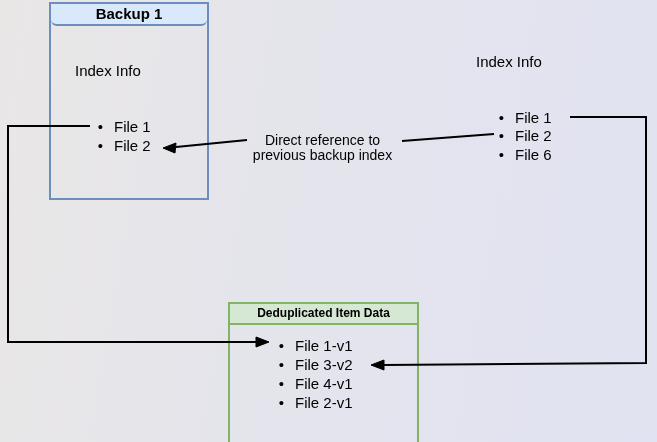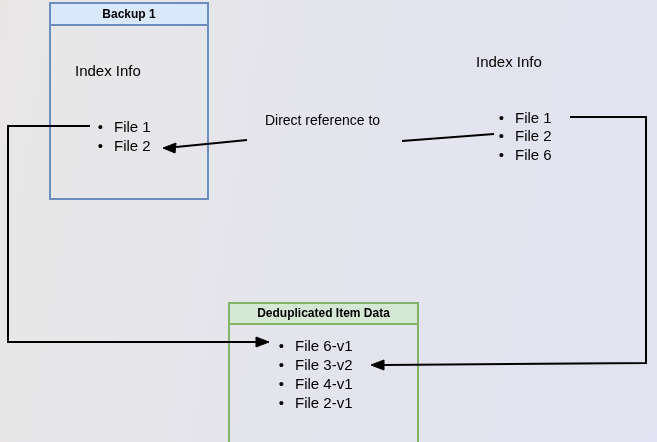--- a/index.html
+++ b/index.html
@@ -27,21 +27,21 @@
     width: 100%;
     text-align: center;
     font-weight: bold;
     border-bottom: 2px solid;
     box-sizing: content-box;
     overflow: hidden;
     white-space: nowrap;
   }
   .blue  .box-header { background: #dae8fc; border-color: #6c8ebf; }
   .green .box-header { background: #d5e8d4; border-color: #82b366; }
-  #backup1-header { height: 20px; line-height: 20px; font-size: 12px; }
+  #backup1-header { height: 20px; line-height: 20px; font-size: 15px; border-radius: 6px; }
   #backup2-header { height: 17px; line-height: 17px; font-size: 15px; }
   #dedup-header   { height: 19px; line-height: 19px; font-size: 12px; }
   .index-label {
     position: absolute;
     font-size: 15px;
     line-height: 18px;
     white-space: nowrap;
   }
   .file-list { position: absolute; }
   .file-item {
@@ -55,21 +55,21 @@
   .bullet {
     display: inline-block;
     width: 11px;
     text-align: center;
     margin-right: 8px;
     font-size: 15px;
   }
   .annotation {
     position: absolute;
     left: 232px;
-    top: 113px;
+    top: 133px;
     width: 181px;
     text-align: center;
     font-size: 14px;
     line-height: 14.5px;
     white-space: nowrap;
   }
   #connector-svg {
     position: absolute;
     left: 0;
     top: 0;
@@ -118,38 +118,39 @@
       <span>File 6</span>
     </div>
   </div>
 
   <div class="box green" style="left:228px; top:281px; width:191px; height:157px;margin-top:21px;">
     <div class="box-header" id="dedup-header">Deduplicated Item Data</div>
   </div>
   <div class="file-list lh19" style="left:276px; top:336px;">
     <div class="file-item">
       <span class="bullet">•</span>
-      <span>File 6-v1</span>
+      <span>File 1-v1</span>
     </div>
     <div class="file-item">
       <span class="bullet">•</span>
       <span>File 3-v2</span>
     </div>
     <div class="file-item">
       <span class="bullet">•</span>
       <span>File 4-v1</span>
     </div>
     <div class="file-item">
       <span class="bullet">•</span>
       <span>File 2-v1</span>
     </div>
   </div>
 
   <div class="annotation">
     <div>Direct reference to</div>
+    <div>previous backup index</div>
   </div>
 
   <svg id="connector-svg" width="657" height="442" viewBox="0 0 657 442">
 
     <path d="M 90 126 L 8 126 L 8 342 L 256 342"></path>
     <polygon points="269,342 256,337 256,347"></polygon>
 
     <path d="M 570 117 L 646 117 L 646 363 L 384 365"></path>
     <polygon points="371,365 384,360 384,370"></polygon>
 

